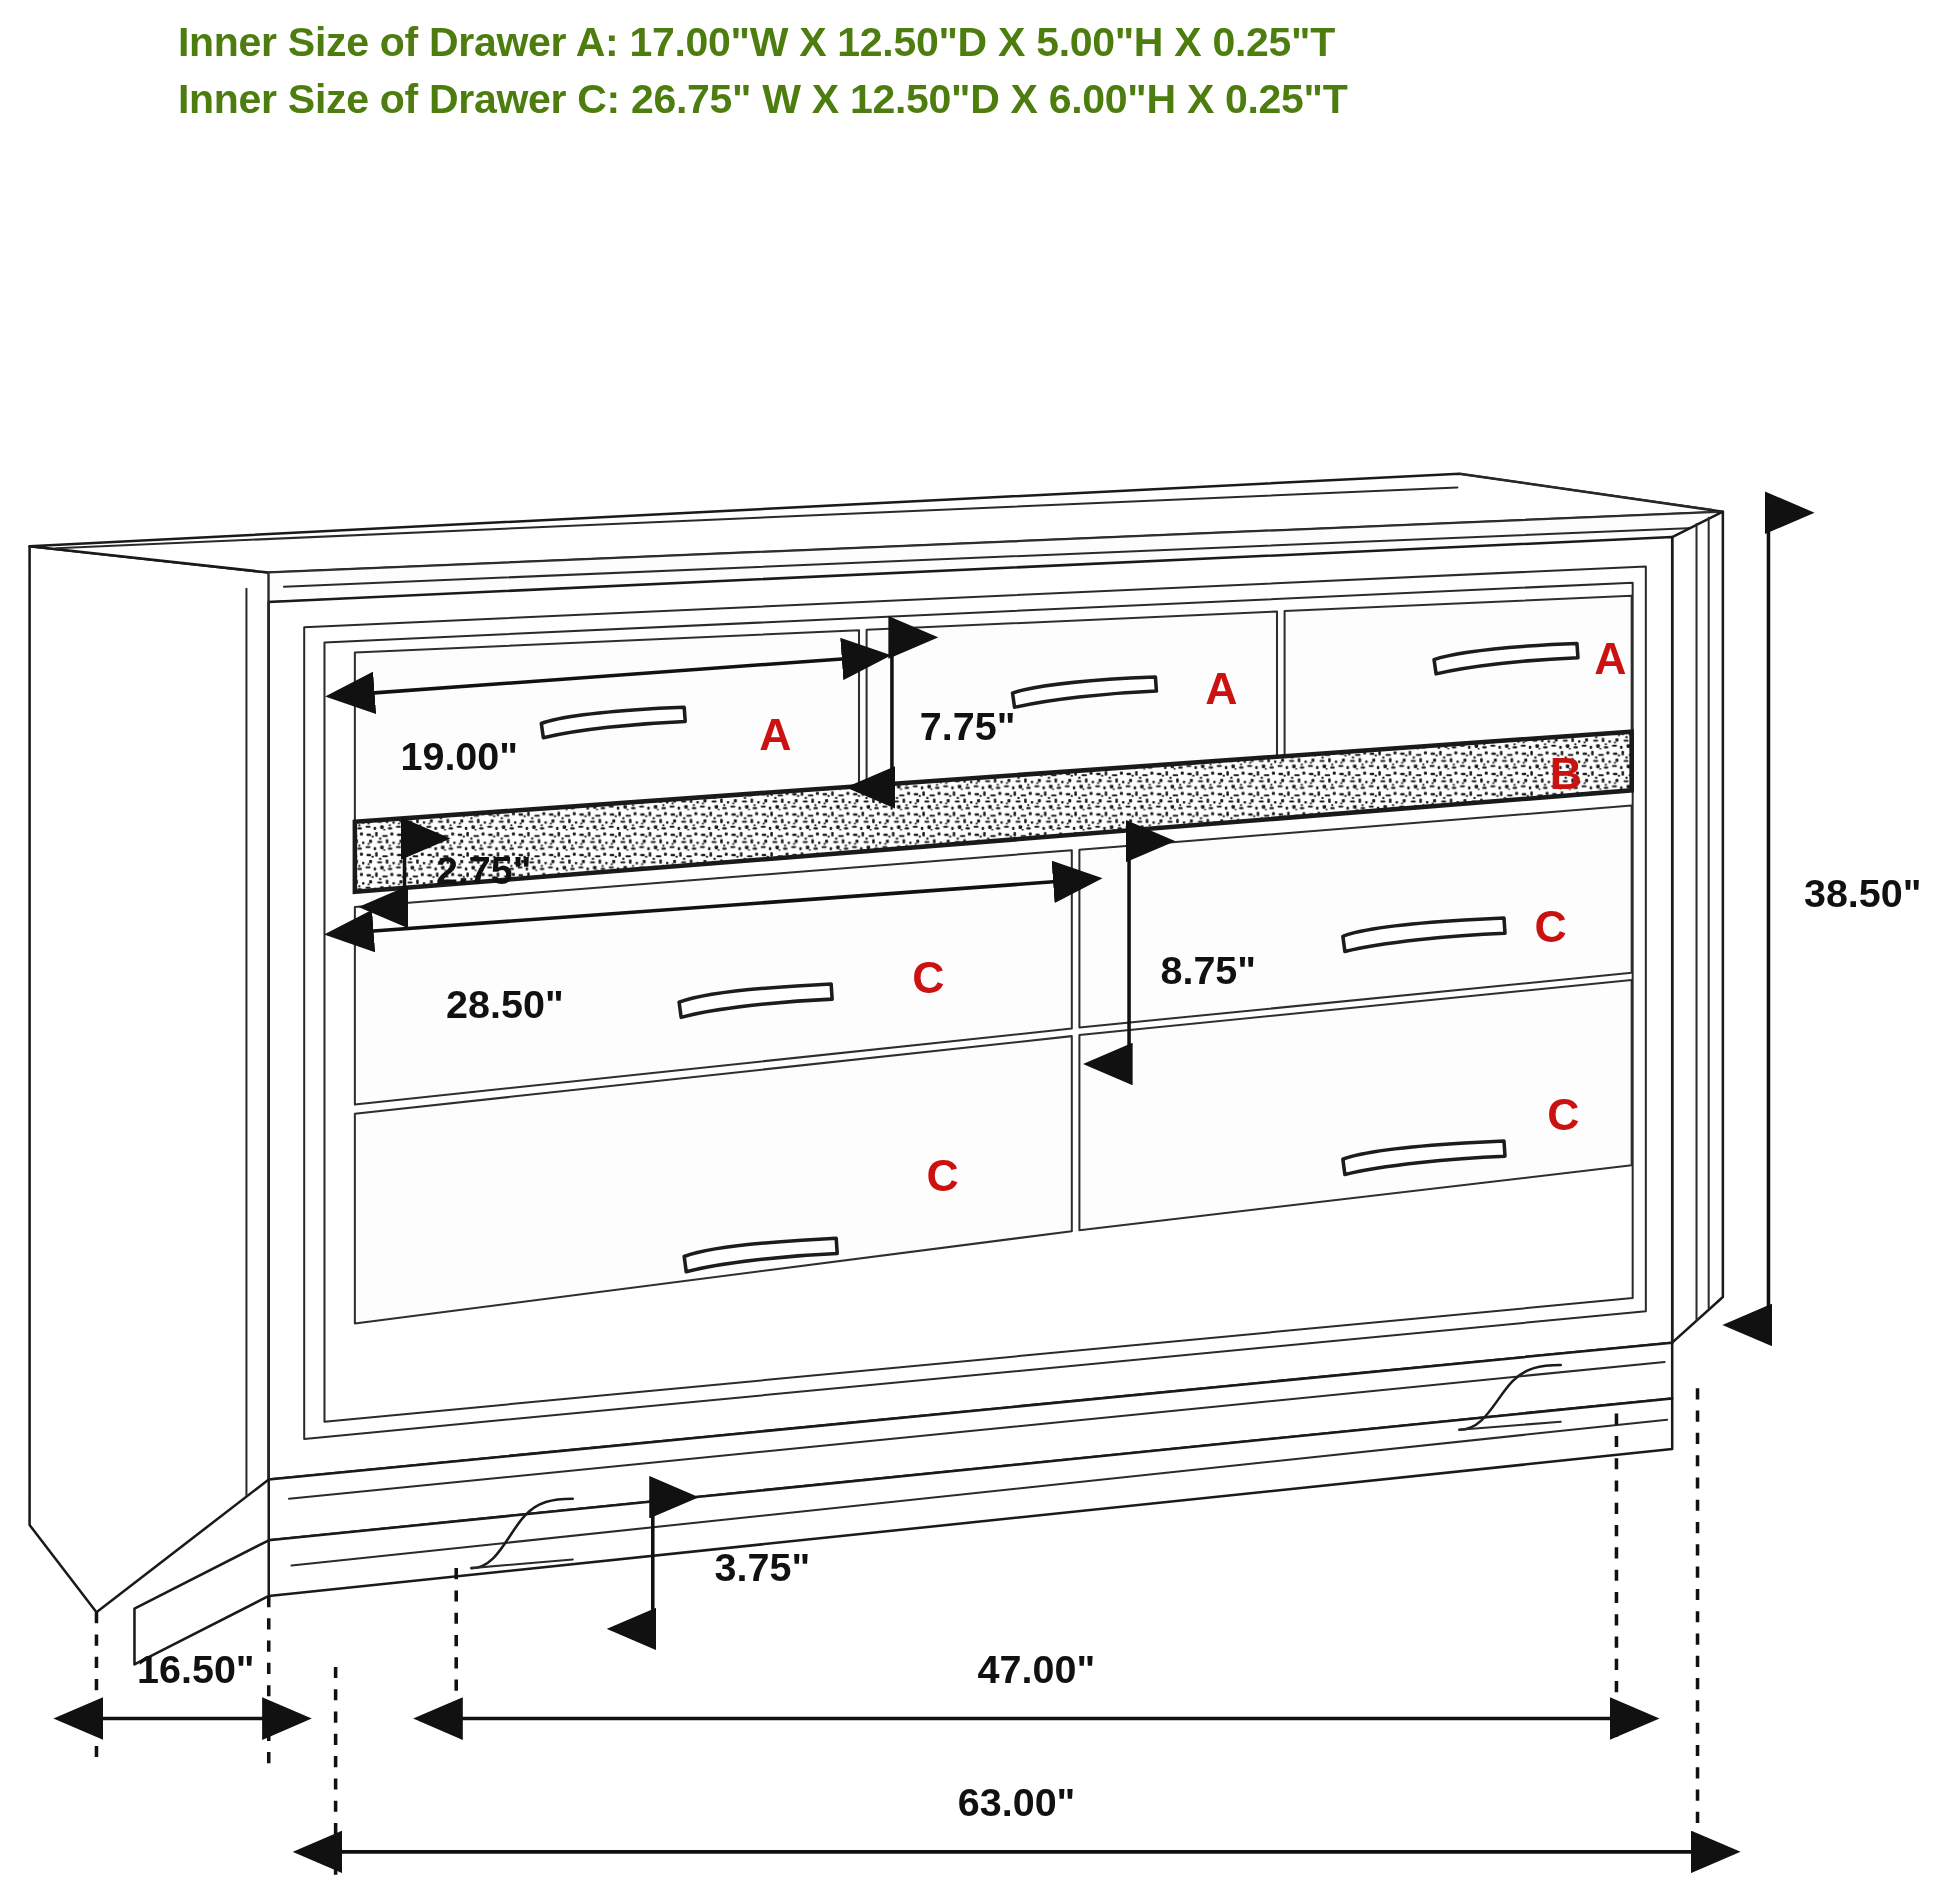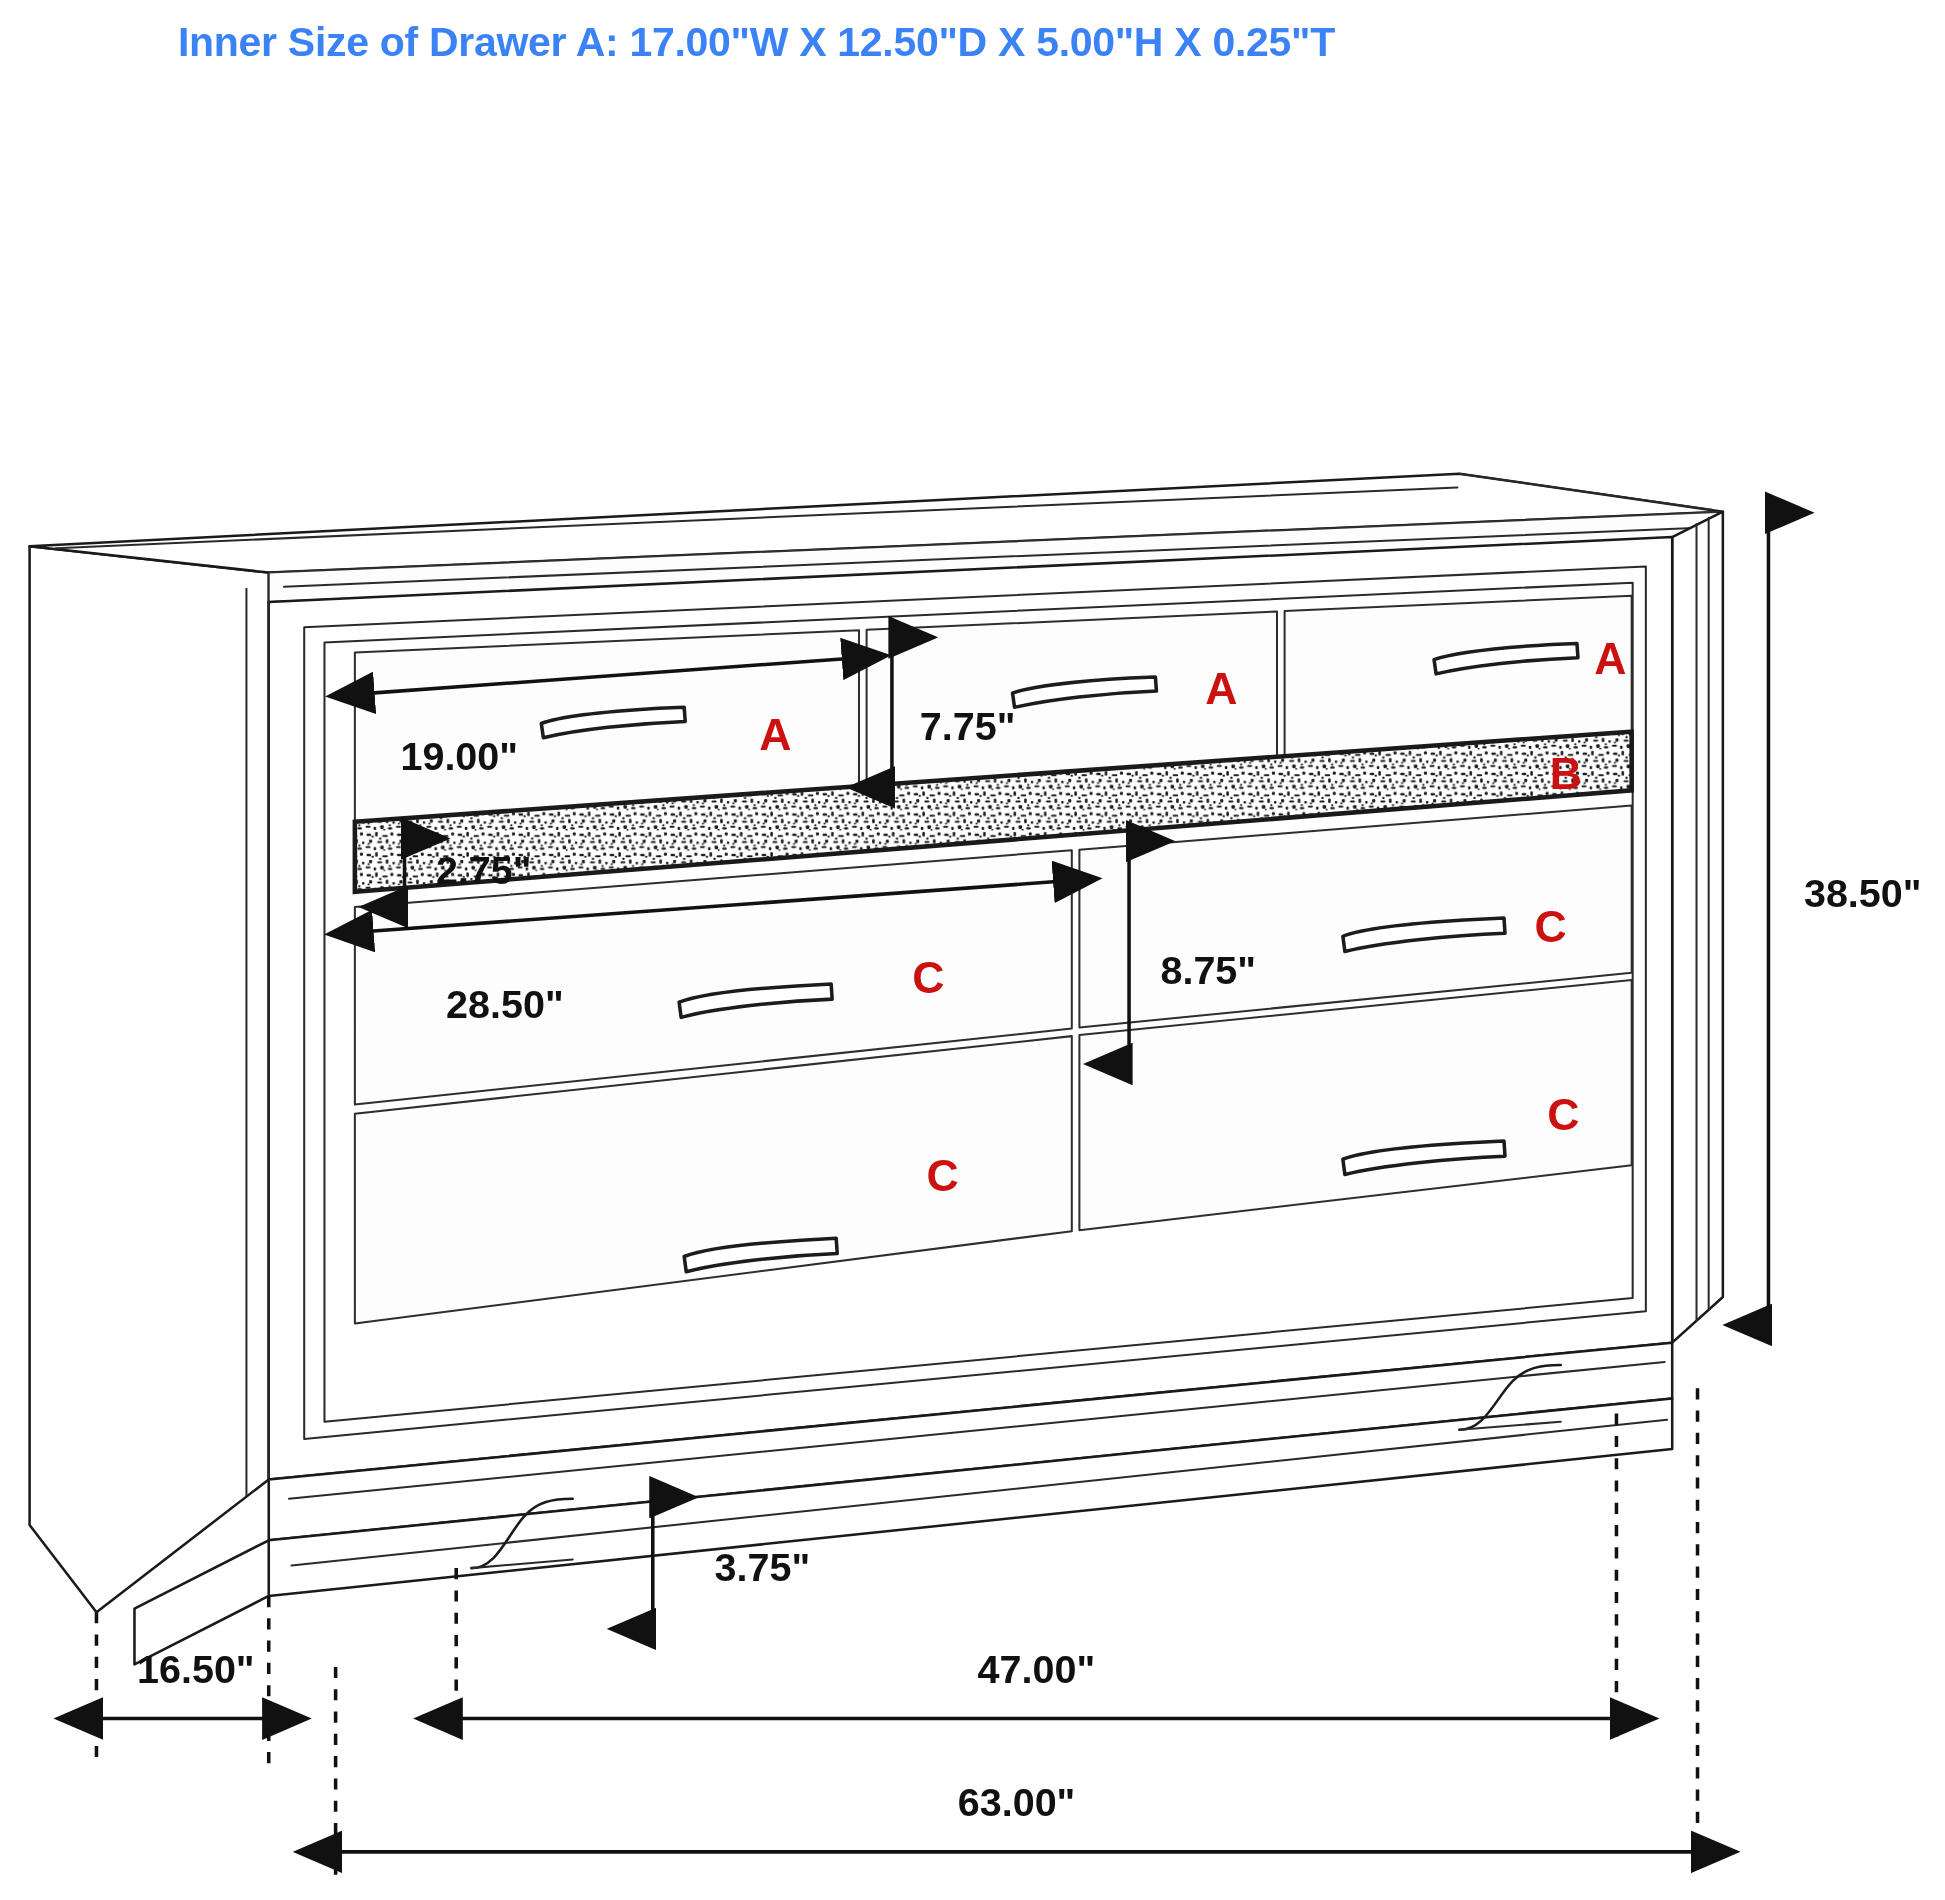--- a/index.html
+++ b/index.html
@@ -18,21 +18,21 @@
     position: absolute;
     left: 178px;
     top: 14px;
     width: 1571px;
   }
   .spec-line {
     font-family: "Liberation Sans", sans-serif;
     font-weight: bold;
     font-size: 41px;
     line-height: 1.38;
-    color: #3b82f6;
+    color: #4d7c0f;
     letter-spacing: -0.3px;
     white-space: nowrap;
   }
   #drawing-area {
     position: absolute;
     left: 0;
     top: 0;
     width: 1946px;
     height: 1901px;
   }
@@ -92,20 +92,21 @@
     stroke-dasharray: 22 22;
     fill: none;
   }
   .arrow-head { fill: #111111; }
 </style>
 </head>
 <body>
 
 <div id="spec-header">
   <div class="spec-line">Inner Size of Drawer A: 17.00"W X 12.50"D X 5.00"H X 0.25"T</div>
+  <div class="spec-line">Inner Size of Drawer C: 26.75" W X 12.50"D X 6.00"H X 0.25"T</div>
 </div>
 
 <div id="drawing-area">
 <svg width="1946" height="1901" viewBox="0 0 3840 3752" xmlns="http://www.w3.org/2000/svg">
 
   <defs>
     <pattern id="glitterPat" patternUnits="userSpaceOnUse" width="60" height="40">
       <rect width="60" height="40" fill="#ffffff"></rect>
       <g fill="#1a1a1a">
         <rect x="3" y="5" width="9" height="5" rx="2"></rect>

